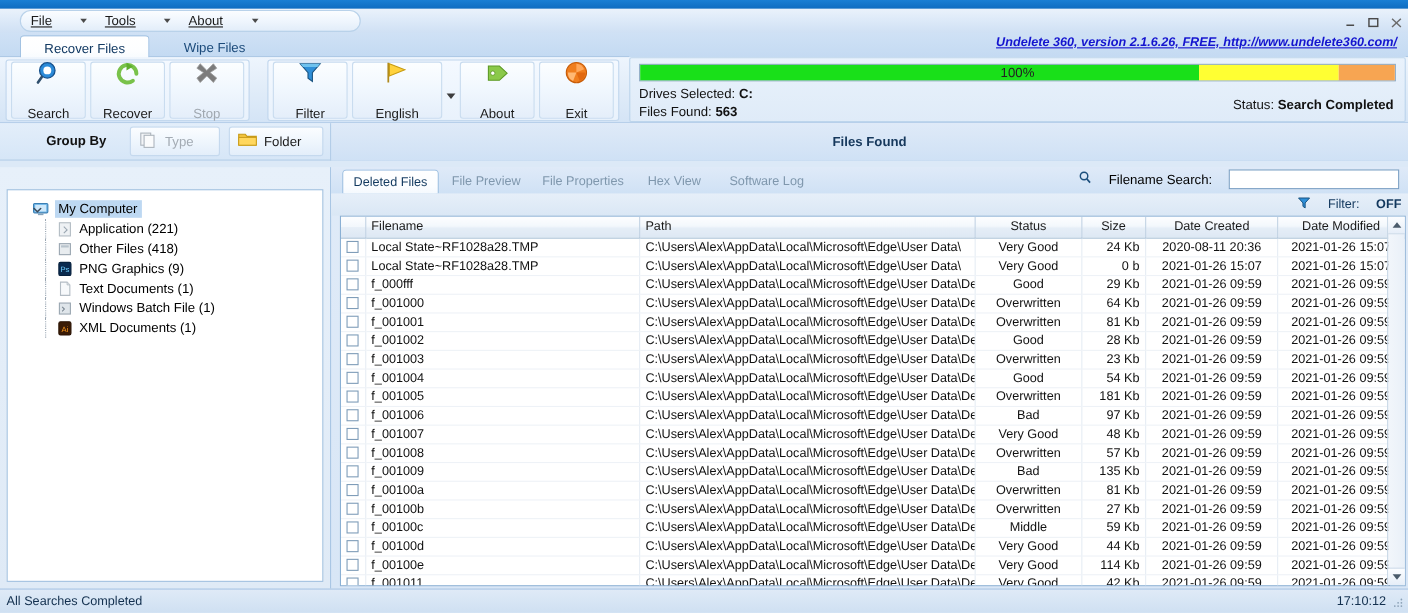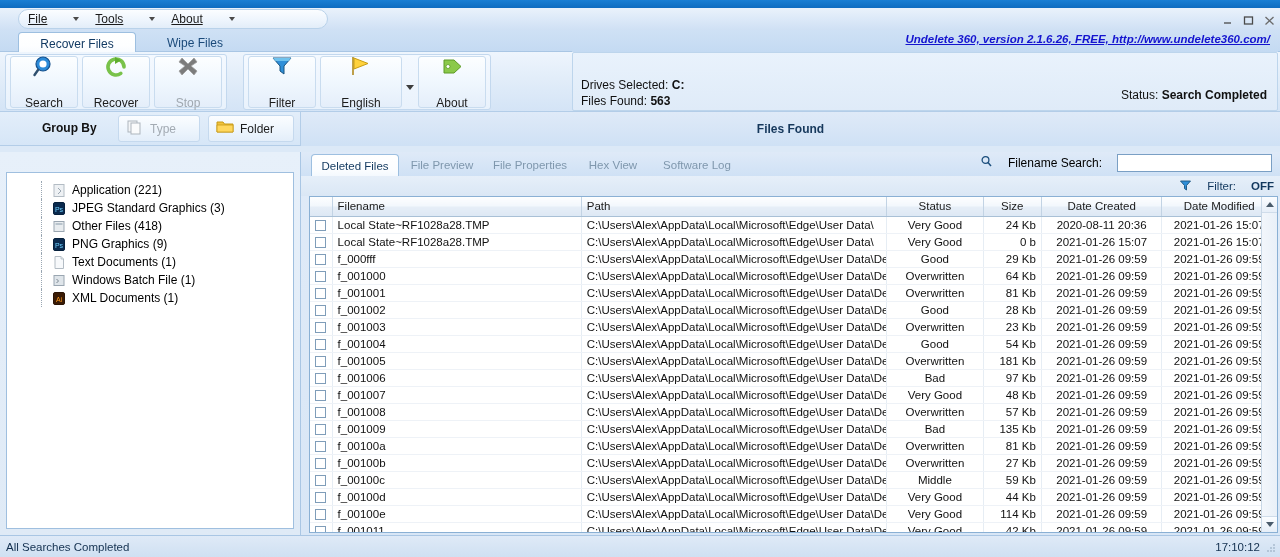--- a/index.html
+++ b/index.html
@@ -475,23 +475,40 @@
     </div>
     <div class="tbtn">
       <span class="ico">
         <svg width="24" height="24" viewBox="0 0 24 24">
           <path d="M4 6 L14 6 L21 12.5 L14 19 L4 19 Z" fill="#8bc94a" stroke="#5d9a26" stroke-width="1"></path>
           <circle cx="8" cy="12.5" r="2" fill="#ffffff" stroke="#5d9a26" stroke-width="0.8"></circle>
         </svg>
       </span>
       <span>About</span>
     </div>
+    <div class="tbtn">
+      <span class="ico">
+        <svg width="24" height="24" viewBox="0 0 24 24">
+          <circle cx="12" cy="12" r="9.2" fill="#f07e1e" stroke="#c75c08" stroke-width="1"></circle>
+          <path d="M12 4 A8 8 0 0 1 19 9 L12 12 Z" fill="#ffa75a"></path>
+          <path d="M20 12 A8 8 0 0 1 15 19.6 L12 12 Z" fill="#e2680f"></path>
+          <path d="M9 19.6 A8 8 0 0 1 4.3 12 L12 12 Z" fill="#ffb873"></path>
+        </svg>
+      </span>
+      <span>Exit</span>
+    </div>
   </div>
 
   <div class="statuspanel">
+    <div class="progressouter">
+      <div class="pseg1" style="width:74%"></div>
+      <div class="pseg2" style="width:18.5%"></div>
+      <div class="pseg3" style="width:7.5%"></div>
+      <div class="ptext">100%</div>
+    </div>
     <div class="drivesline">
       <span>Drives Selected:</span>
       <span class="b">C:</span>
     </div>
     <div class="filesline">
       <span>Files Found:</span>
       <span class="b">563</span>
     </div>
     <div class="statusline">
       <span>Status:</span>
@@ -523,42 +540,47 @@
   <div class="filesfound">
     <span>Files Found</span>
   </div>
 </div>
 
 <div class="bodysplit">
 
   <div class="leftpane">
     <div class="treebox">
       <div class="tree">
+        <div class="tnode root">
+          <span class="chev">
+            <svg width="10" height="10" viewBox="0 0 10 10">
+                <path d="M2 3.5 L5 6.5 L8 3.5" fill="none" stroke="#3a4a5a" stroke-width="1.4" stroke-linecap="round"></path>
+              </svg>
+          </span>
+          <span class="tico">
+            <svg width="16" height="15" viewBox="0 0 16 15">
+              <rect x="1.5" y="2" width="13" height="8.5" rx="1" fill="#6fb6e8" stroke="#3b7fb4" stroke-width="1"></rect>
+              <rect x="3" y="3.3" width="10" height="6" fill="#cfe8fa"></rect>
+              <rect x="5.5" y="11" width="5" height="1.6" fill="#87a4bb"></rect>
+            </svg>
+          </span>
+          <span class="selname">My Computer</span>
+        </div>
 
         <div class="tnode child">
           <span class="dotline"></span>
           <span class="tico">
             <svg width="16" height="15" viewBox="0 0 16 15">
                 <rect x="3" y="1.5" width="10" height="12" fill="#eef1f4" stroke="#b3bcc4" stroke-width="1"></rect>
                 <path d="M7 5 l3 3 l-3 3" fill="none" stroke="#9aa6b1" stroke-width="1"></path>
               </svg>
           </span>
           <span>Application (221)</span>
         </div>
 
-        <div class="tnode child">
-          <span class="dotline"></span>
-          <span class="tico">
-            <svg width="16" height="15" viewBox="0 0 16 15">
-                <rect x="2.5" y="1.5" width="11" height="12" rx="1.5" fill="#0a2a4e" stroke="#06203c" stroke-width="1"></rect>
-                <text x="8" y="10.5" font-family="Liberation Sans, sans-serif" font-size="7" fill="#6fd0ff" text-anchor="middle">Ps</text>
-              </svg>
-          </span>
-          <span>JPEG Standard Graphics (3)</span>
-        </div>
 
         <div class="tnode child">
           <span class="dotline"></span>
           <span class="tico">
             <svg width="16" height="15" viewBox="0 0 16 15">
                 <rect x="3" y="2.5" width="10" height="10" fill="#e8ecef" stroke="#9aa6b1" stroke-width="1"></rect>
                 <rect x="4.5" y="4" width="7" height="2" fill="#b8c3cc"></rect>
               </svg>
           </span>
           <span>Other Files (418)</span>

